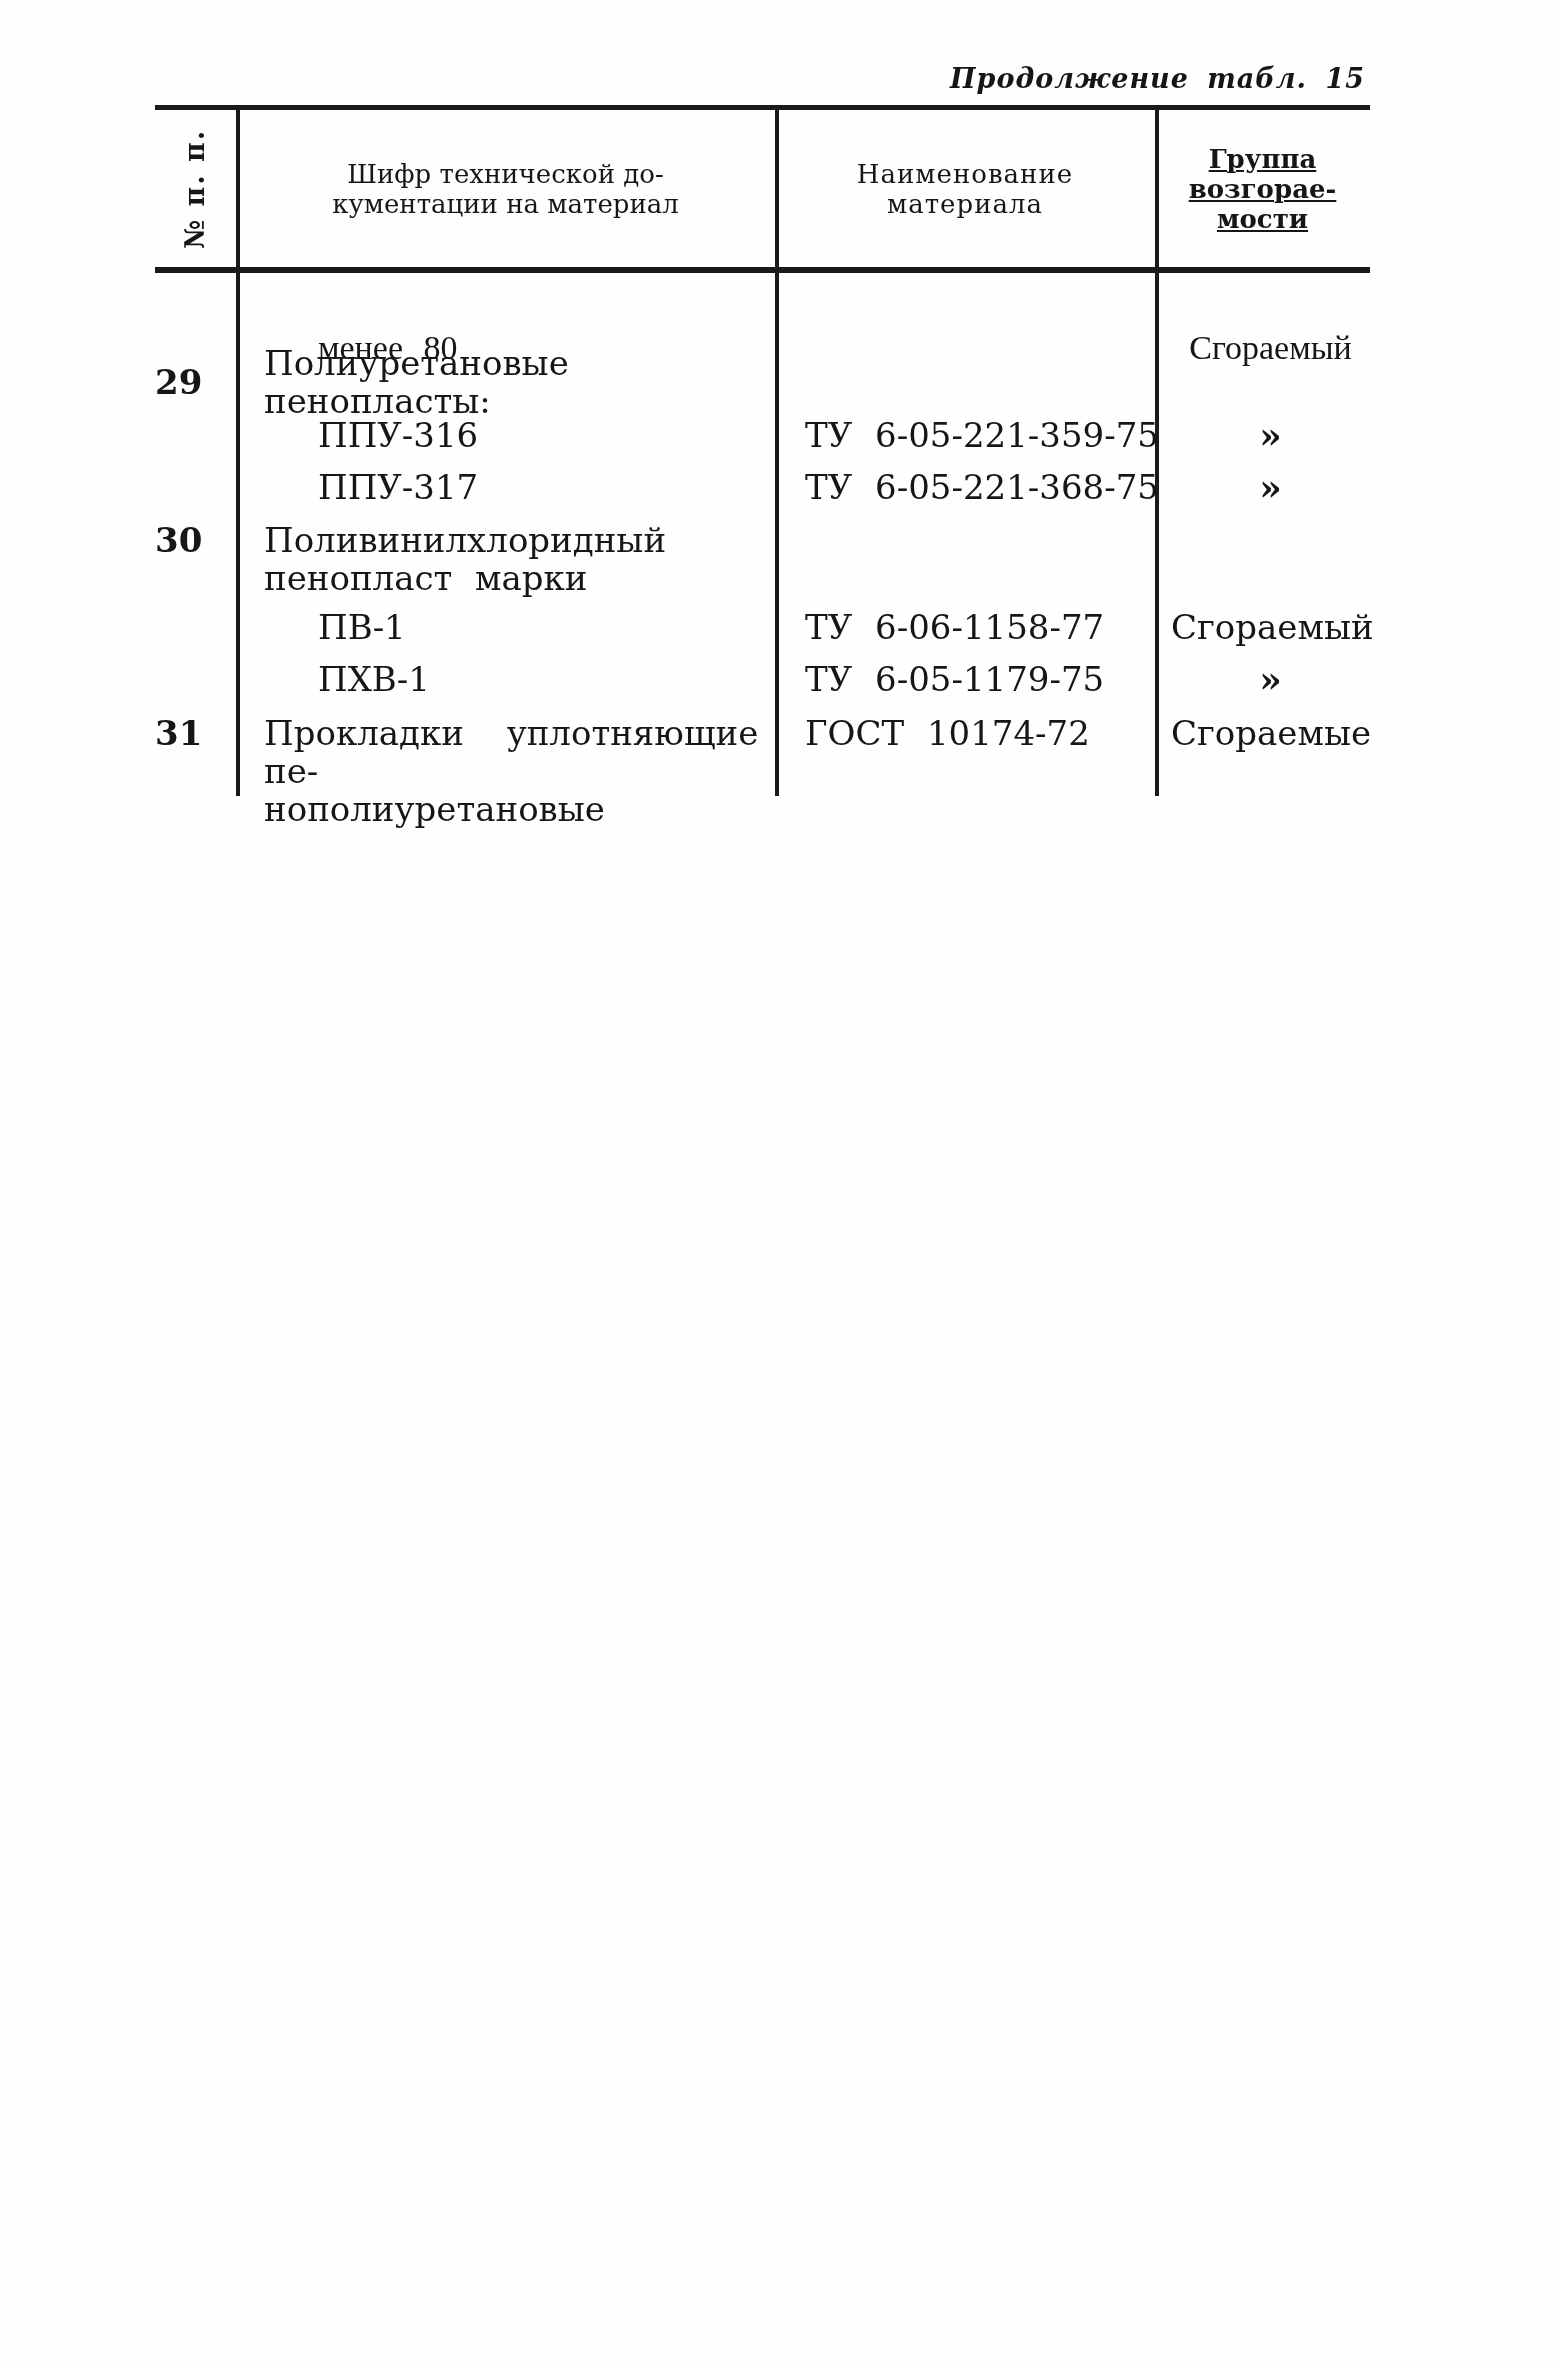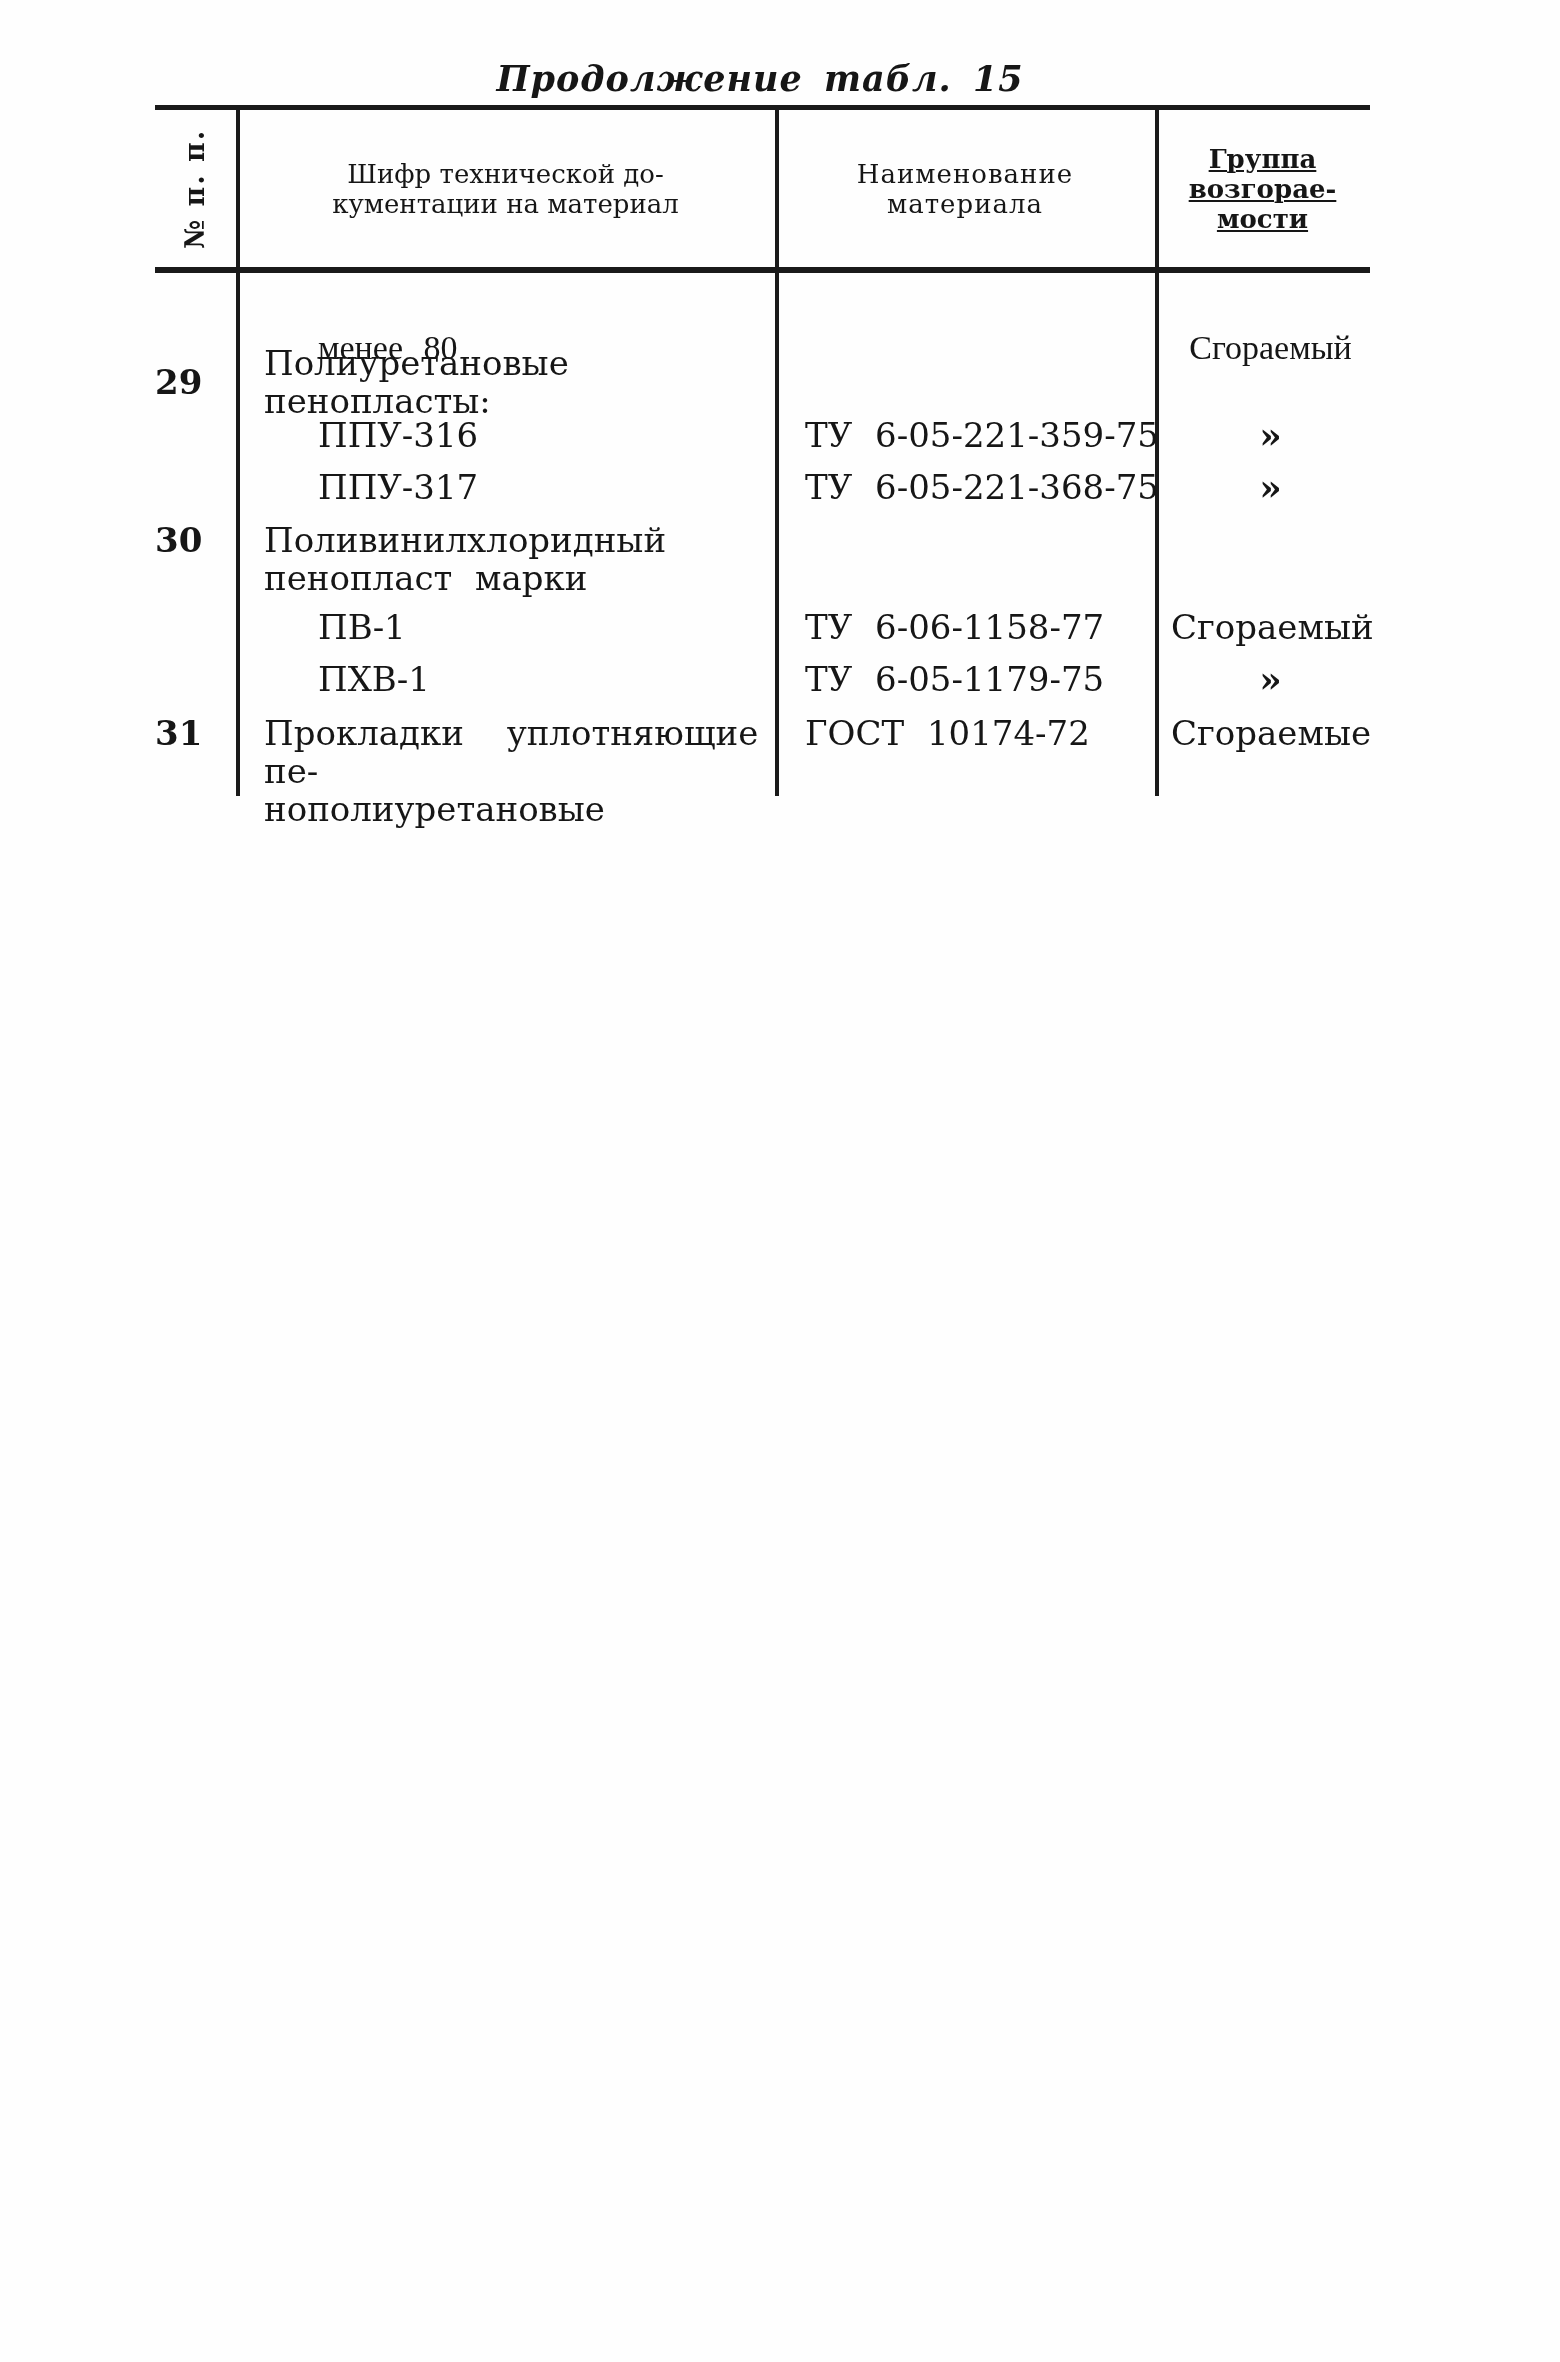--- a/index.html
+++ b/index.html
@@ -15,24 +15,24 @@
     background: #fefefe;
     color: #161616;
     font-family: "DejaVu Serif", "Liberation Serif", serif;
     overflow: hidden;
   }
   .title {
     position: absolute;
     top: 60px;
     left: 155px;
     width: 1210px;
-    text-align: center;
+    text-align: right;
     font-style: italic;
     font-weight: bold;
-    font-size: 35px;
+    font-size: 27px;
     line-height: 38px;
     letter-spacing: 1px;
     word-spacing: 8px;
     white-space: nowrap;
   }
   .tbl {
     position: absolute;
     left: 155px;
     top: 105px;
     width: 1215px;

